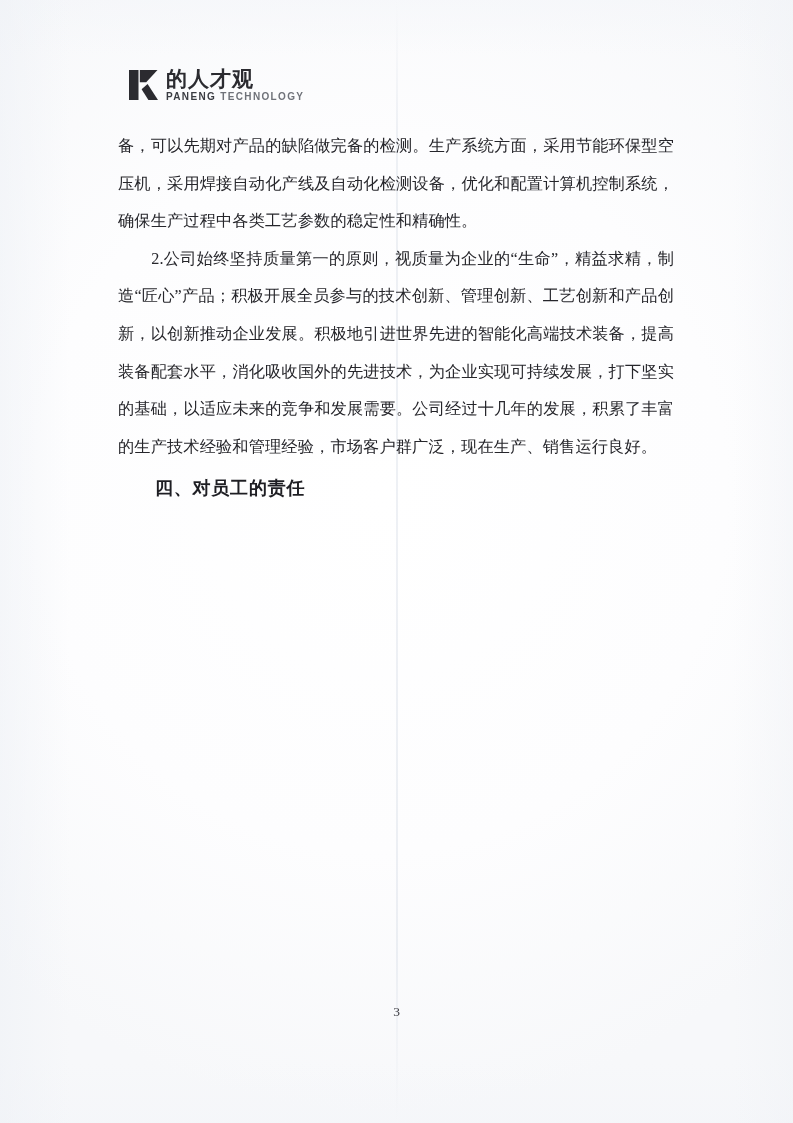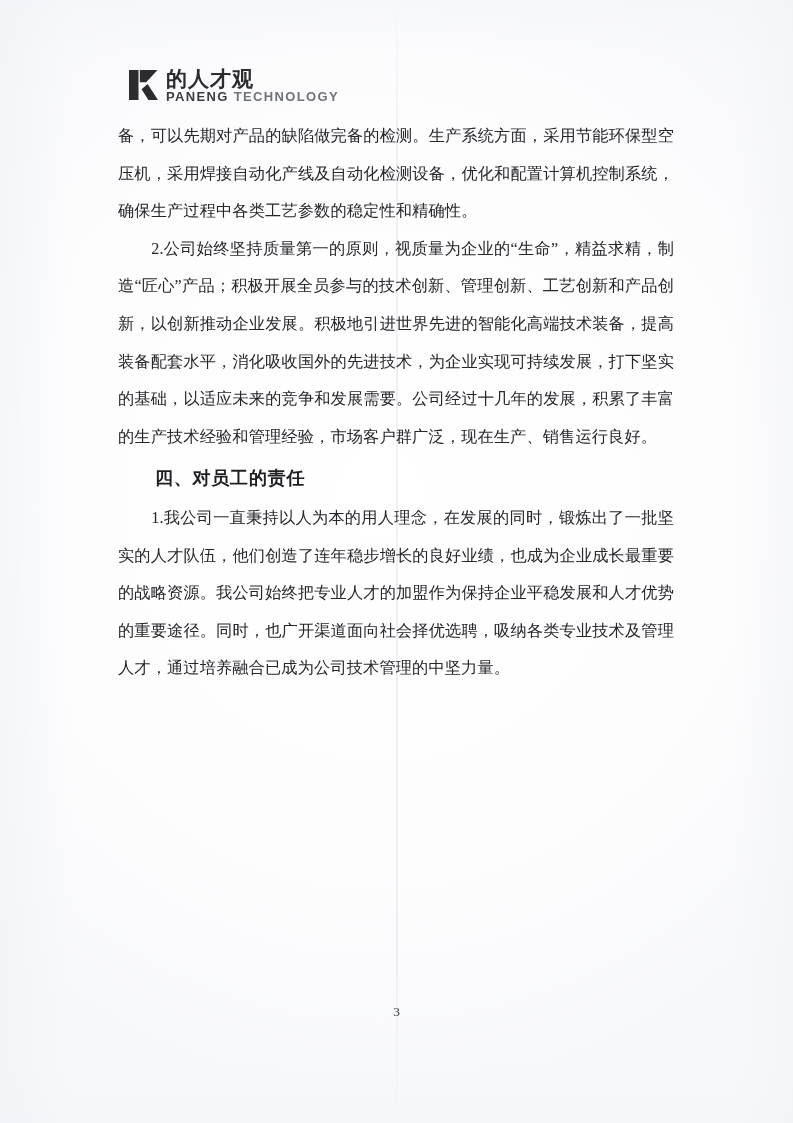--- a/index.html
+++ b/index.html
@@ -70,35 +70,35 @@
     font-family: "DejaVu Sans", "Liberation Sans", sans-serif;
     font-size: 21px;
     font-weight: 700;
     letter-spacing: 1px;
     color: #2b2b30;
     line-height: 23px;
     white-space: nowrap;
   }
   .logo-en {
     font-family: "Liberation Sans", "DejaVu Sans", sans-serif;
-    font-size: 13px;
+    font-size: 10px;
     font-weight: 600;
     letter-spacing: 1.35px;
     color: #6f7279;
     line-height: 10px;
     white-space: nowrap;
     margin-top: 1px;
   }
   .logo-en .em { color: #3a3c42; }
 
   
   .doc-body {
     position: absolute;
     left: 118px;
-    top: 118px;
+    top: 128px;
     width: 556px;
   }
   .para {
     font-family: "Liberation Serif", "DejaVu Serif", serif;
     font-size: 16.2px;
     line-height: 37.6px;
     color: #26262b;
     text-align: justify;
     text-justify: inter-character;
     letter-spacing: 0.15px;
@@ -166,21 +166,20 @@
     <p class="para cont">备，可以先期对产品的缺陷做完备的检测。生产系统方面，采用节能环保型空压机，采用焊接自动化产线及自动化检测设备，优化和配置计算机控制系统，确保生产过程中各类工艺参数的稳定性和精确性。</p>
 
     <p class="para indent">2.公司始终坚持质量第一的原则，视质量为企业的“生命”，精益求精，制造“匠心”产品；积极开展全员参与的技术创新、管理创新、工艺创新和产品创新，以创新推动企业发展。积极地引进世界先进的智能化高端技术装备，提高装备配套水平，消化吸收国外的先进技术，为企业实现可持续发展，打下坚实的基础，以适应未来的竞争和发展需要。公司经过十几年的发展，积累了丰富的生产技术经验和管理经验，市场客户群广泛，现在生产、销售运行良好。</p>
 
     <div class="gap-sm"></div>
 
     <p class="heading">四、对员工的责任</p>
 
     <div class="gap-sm"></div>
 
-    <p class="para indent">1.我公司一直秉持以人为本的用人理念，在发展的同时，锻炼出了一批坚实的人才队伍，他们创造了连年稳步增长的良好业绩，也成为企业成长最重要的战略资源。我公司始终把专业人才的加盟作为保持企业平稳发展和人才优势的重要途径。同时，也广开渠道面向社会择优选聘，吸纳各类专业技术及管理人才，通过培养融合已成为公司技术管理的中坚力量。</p>
 
     <div class="gap-md"></div>
 
 
   </div>
 
   <div class="page-number">3</div>
 
 </div>
 

